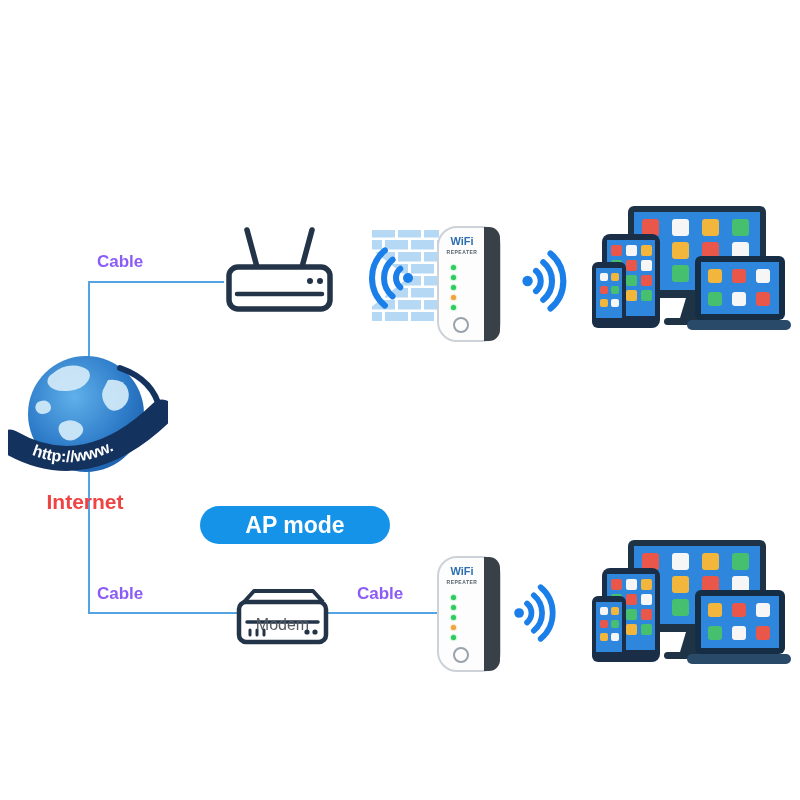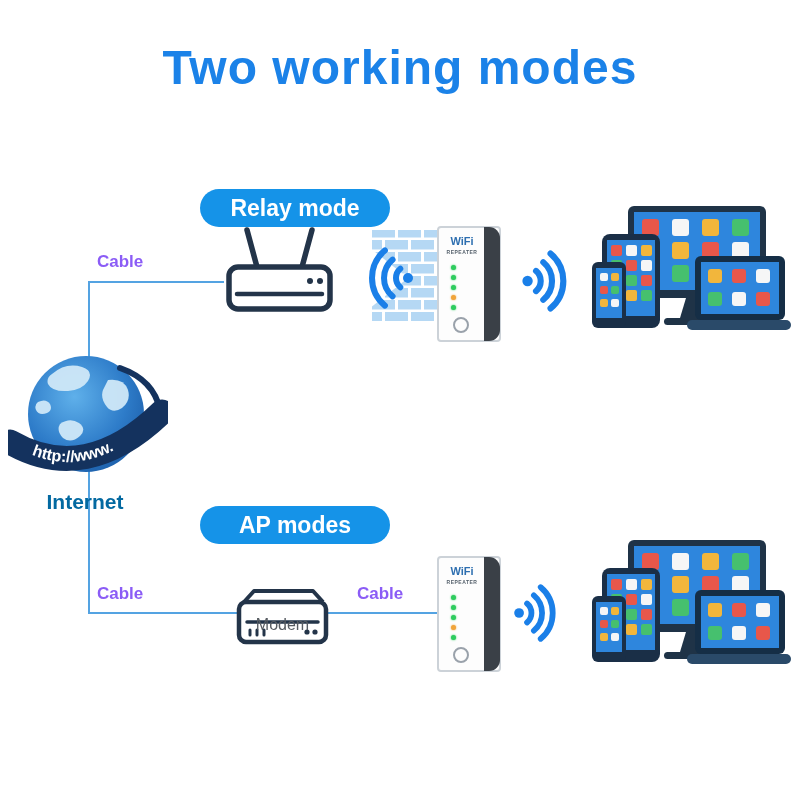--- a/index.html
+++ b/index.html
@@ -18,29 +18,29 @@
     position:absolute;width:190px;height:38px;border-radius:19px;
     background:#1593e8;color:#ffffff;font-size:23px;font-weight:bold;
     text-align:center;line-height:38px;
   }
   .cable-label{
     position:absolute;font-size:17px;font-weight:bold;color:#8b5cf6;
   }
   .cable-h{position:absolute;height:2px;background:#54a3e2;}
   .cable-v{position:absolute;width:2px;background:#54a3e2;}
   .side-label{
-    position:absolute;text-align:center;font-weight:bold;color:#0369a1;
+    position:absolute;text-align:center;font-weight:bold;color:#ef4444;
   }
   .modem-label{
     position:absolute;text-align:center;font-size:16px;color:#565b61;
   }
   
   .repeater{
     position:absolute;width:64px;height:116px;background:#fdfdfd;
-    border:2px solid #ccd2d8;border-radius:4px;box-sizing:border-box;
+    border:2px solid #ccd2d8;border-radius:20px;box-sizing:border-box;
   }
   .rep-dark{
     position:absolute;right:-1px;top:-1px;width:16px;height:114px;
     background:#3a4047;border-radius:0 11px 11px 0;
   }
   .rep-brand{
     position:absolute;left:0;top:7px;width:46px;text-align:center;
     font-size:11px;font-weight:bold;color:#2e6fb0;
   }
   .rep-model{
@@ -172,33 +172,31 @@
         <rect x="19" y="80" width="8" height="8" rx="2" fill="#46c06e"></rect>
         <rect x="8" y="93" width="8" height="8" rx="2" fill="#f2b63c"></rect>
         <rect x="19" y="93" width="8" height="8" rx="2" fill="#f6f6f6"></rect>
       </g>
     </symbol>
   </defs>
 </svg>
 
 <div class="stage">
 
-  <h1 class="title">Two working modes</h1>
 
   <div class="cable-v" style="left:88px;top:281px;height:86px"></div>
   <div class="cable-h" style="left:88px;top:281px;width:136px"></div>
   <div class="cable-v" style="left:88px;top:458px;height:156px"></div>
   <div class="cable-h" style="left:88px;top:612px;width:150px"></div>
   <div class="cable-h" style="left:328px;top:612px;width:110px"></div>
 
   <div class="cable-label" style="left:97px;top:252px">Cable</div>
   <div class="cable-label" style="left:97px;top:584px">Cable</div>
   <div class="cable-label" style="left:357px;top:584px">Cable</div>
 
-  <div class="pill" style="left:200px;top:189px">Relay mode</div>
 
   <svg class="abs" style="left:222px;top:222px" width="115" height="100">
       <use href="#sym-router"></use>
     </svg>
 
   <svg class="abs" style="left:346px;top:228px" width="95" height="95">
       <use href="#sym-wall"></use>
     </svg>
 
   <div class="repeater" style="left:437px;top:226px">
@@ -240,21 +238,21 @@
     </g>
     <path d="M152 64 Q 146 34 112 22" fill="none" stroke="#14325e" stroke-width="6" stroke-linecap="round"></path>
     <path d="M 2 96 Q 78 140 154 66" fill="none" stroke="#14325e" stroke-width="25" stroke-linecap="round"></path>
     <path id="ribbonText" d="M 6 100 Q 78 143 152 70" fill="none"></path>
     <text font-size="16" font-weight="bold" fill="#ffffff">
       <textPath href="#ribbonText" startOffset="12%">http://www.</textPath>
     </text>
   </svg>
   <div class="side-label" style="left:10px;top:490px;width:150px;font-size:21px">Internet</div>
 
-  <div class="pill" style="left:200px;top:506px">AP modes</div>
+  <div class="pill" style="left:200px;top:506px">AP mode</div>
 
   <svg class="abs" style="left:235px;top:586px" width="95" height="62">
       <use href="#sym-modem"></use>
     </svg>
   <div class="modem-label" style="left:235px;top:616px;width:95px">Modem</div>
 
   <div class="repeater" style="left:437px;top:556px">
     <div class="rep-dark"></div>
     <div class="rep-brand">WiFi</div>
     <div class="rep-model">REPEATER</div>

